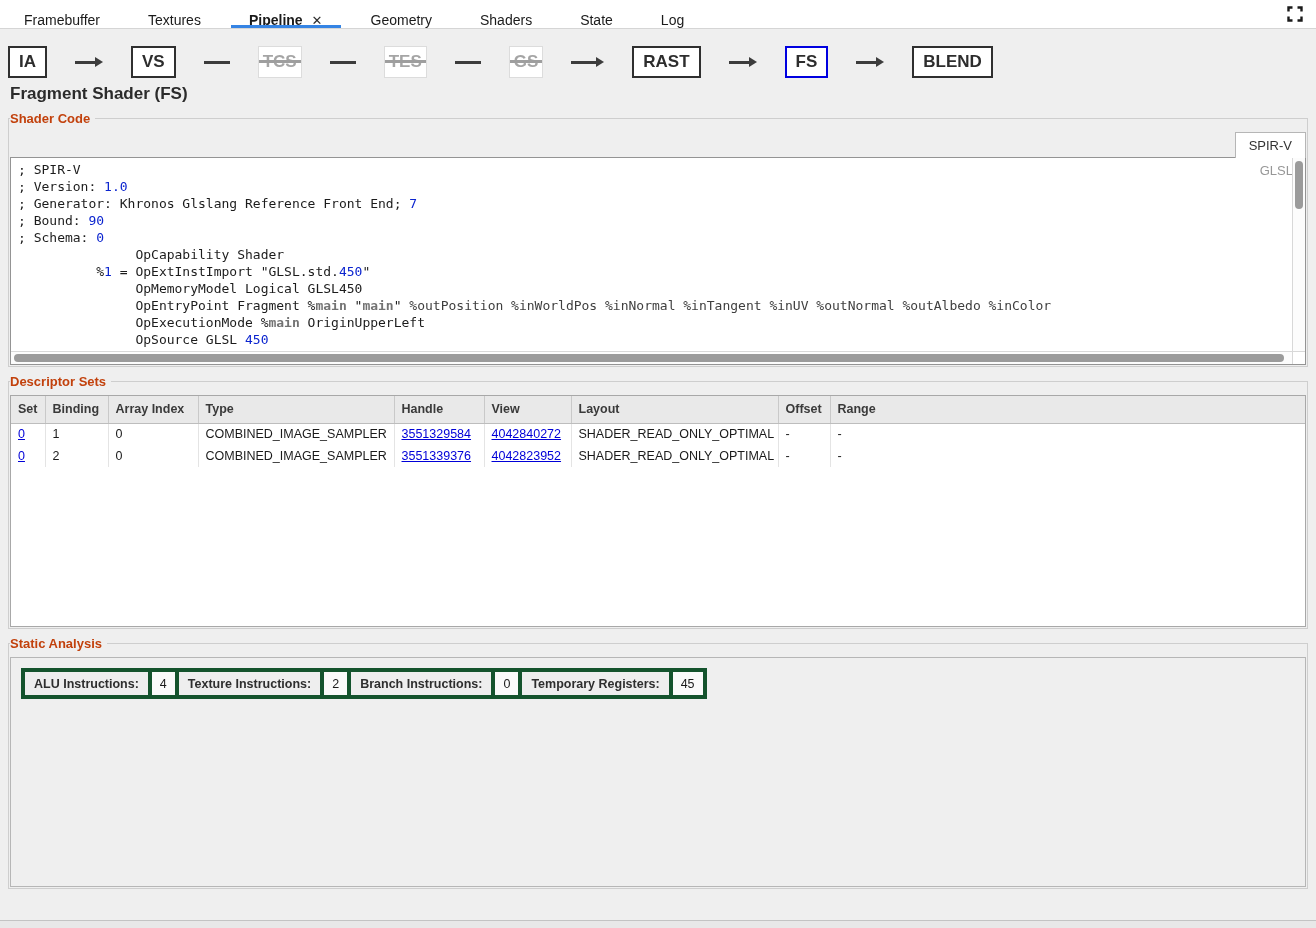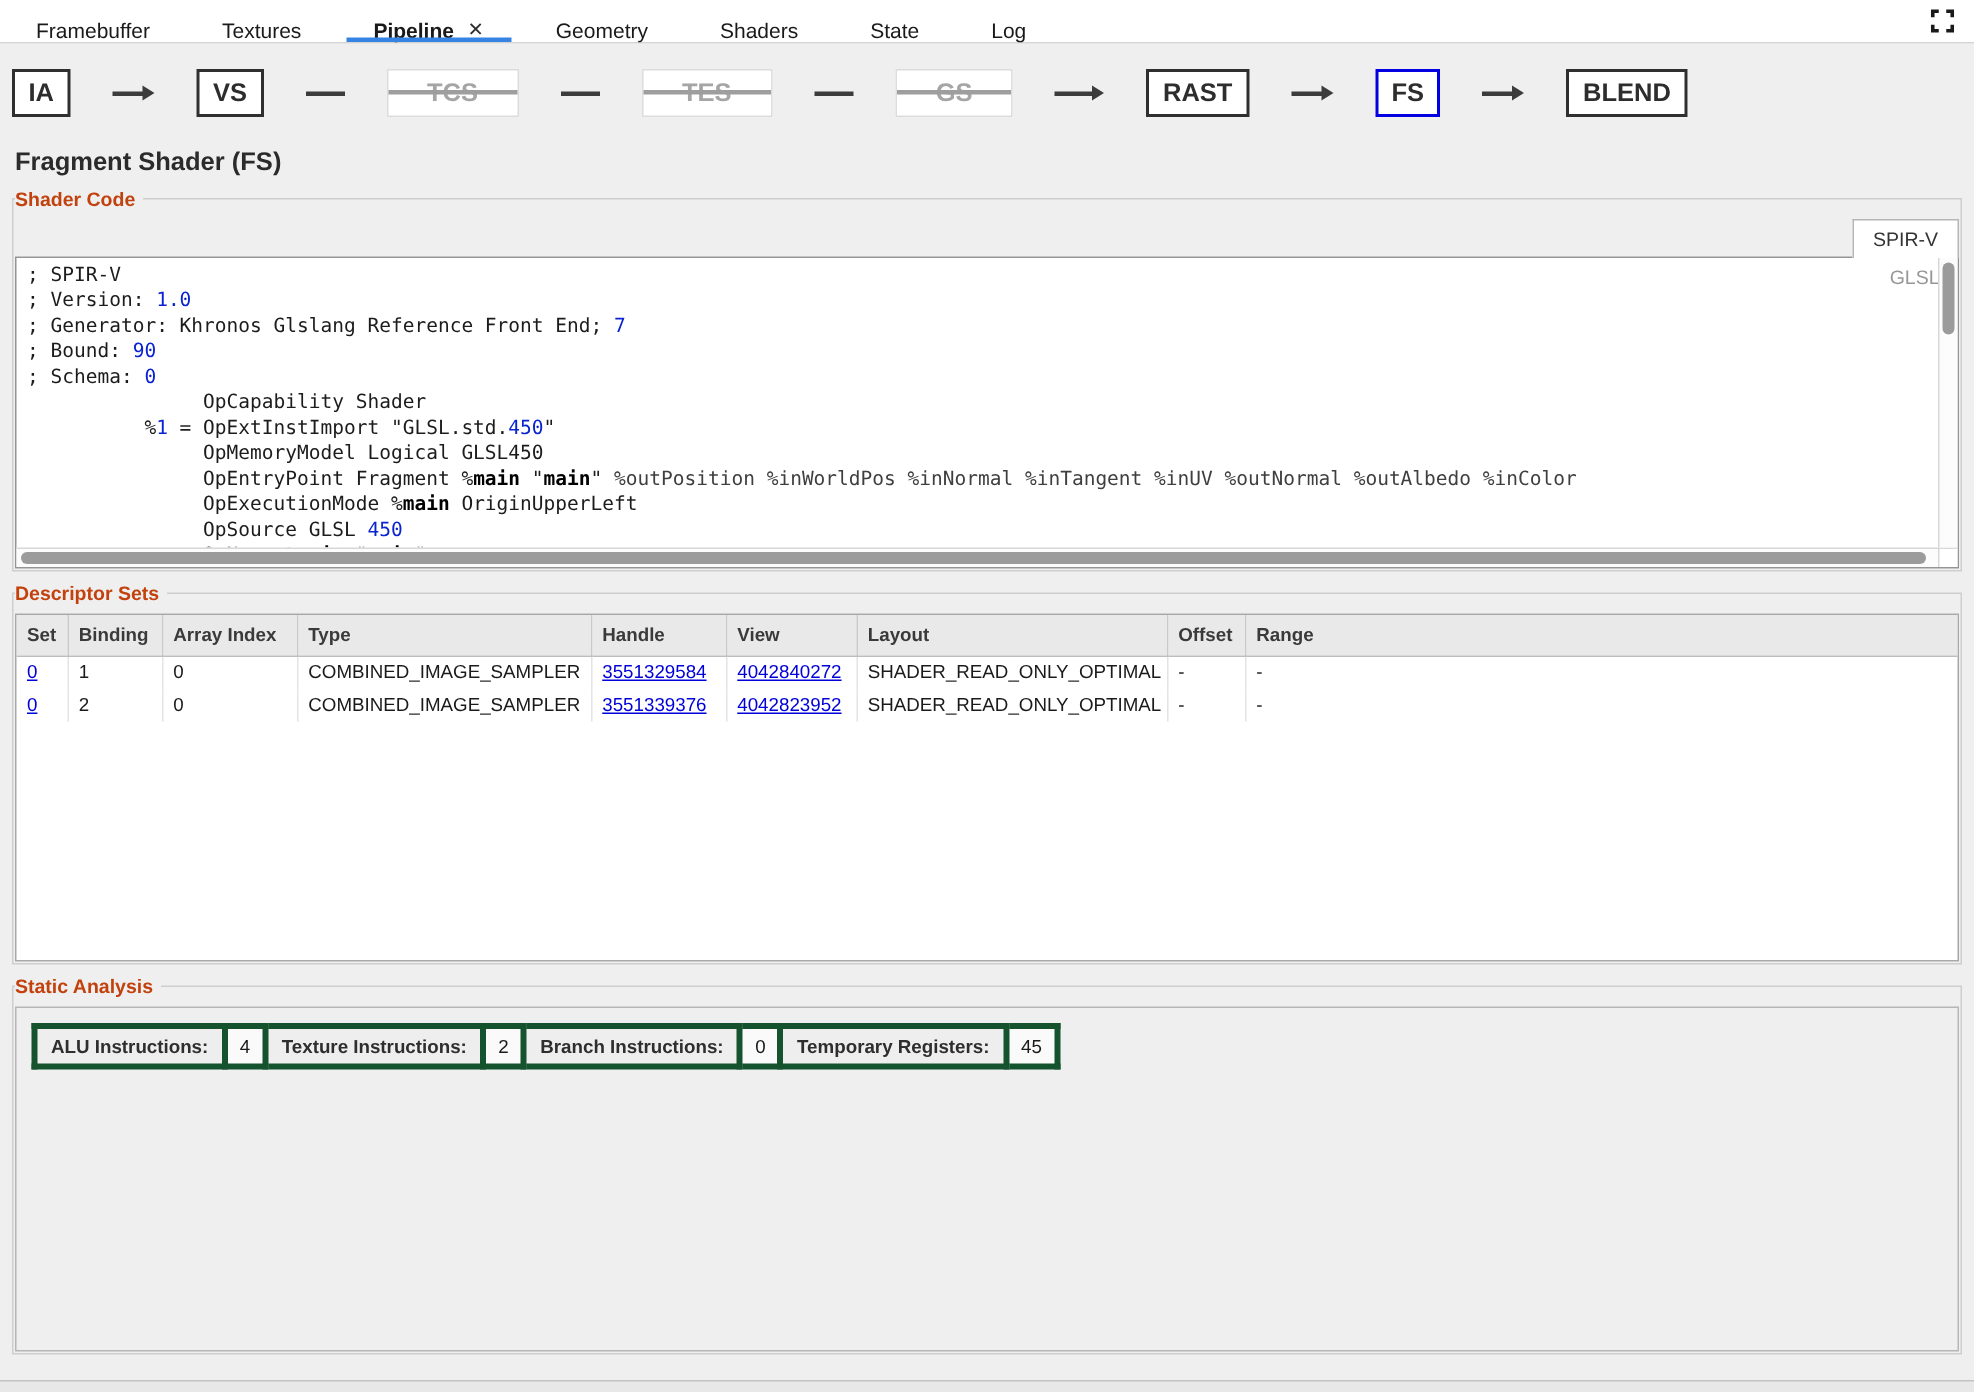--- a/index.html
+++ b/index.html
@@ -36,36 +36,36 @@
   
   .flow {
     display: flex; align-items: center; margin: 13px 8px 0 8px; height: 40px; gap: 28px;
   }
   .stage {
     background: #ffffff; border: 2px solid #2f2f2f; color: #2d2d2d;
     font-weight: bold; font-size: 17px; padding: 4px 9px; position: relative;
     white-space: nowrap;
   }
   .stage.selected { border-color: #0000e0; }
-  .stage.disabled { border: 1px solid #dcdcdc; color: #a5a5a5; padding: 5px 26px; }
+  .stage.disabled { border: 1px solid #dcdcdc; color: #a5a5a5; padding: 5px 4px; }
   .stage.disabled::after {
     content: ""; position: absolute; left: 0; right: 0; top: 50%;
     height: 3px; margin-top: -2px; background: #9e9e9e;
   }
   .conn { display: flex; align-items: center; }
   .conn-line { width: 21px; height: 3px; background: #3c3c3c; }
   .conn-line.long { width: 26px; }
   .conn-head {
     width: 0; height: 0;
     border-top: 5px solid transparent; border-bottom: 5px solid transparent;
     border-left: 8px solid #3c3c3c; margin-left: -1px;
   }
 
   
-  .page-title { font-size: 17px; font-weight: bold; color: #2b2b2b; margin: 16px 0 7px 10px; }
+  .page-title { font-size: 17px; font-weight: bold; color: #2b2b2b; margin: 2px 0 7px 10px; }
   fieldset {
     margin: 0 8px; border: 1px solid #cecece; padding: 6px 1px 1px 1px;
   }
   fieldset legend {
     font-size: 13px; font-weight: bold; color: #c2410c; padding: 0 5px 0 0; margin-left: 0;
   }
   fieldset + fieldset { margin-top: 7px; }
 
   
   .code-tabs { display: flex; align-items: flex-end; height: 26px; padding-left: 0; flex-direction: column; }
@@ -81,21 +81,21 @@
     display: grid;
     grid-template-columns: 1fr 13px;
     grid-template-rows: 1fr 13px;
   }
   .code-content {
     overflow: hidden; padding: 3px 0 0 7px; grid-column: 1; grid-row: 1;
     font-family: "DejaVu Sans Mono", "Liberation Mono", monospace;
     font-size: 13px; line-height: 17px; white-space: pre; color: #1c1c1c;
   }
   .tok-n { color: #0b24cf; }
-  .tok-b { color: #000000; font-weight: bold; }
+  .tok-b { color: #737373; font-weight: bold; }
   .tok-i { color: #3f3f3f; }
   .vscroll { grid-column: 2; grid-row: 1; border-left: 1px solid #d8d8d8; background: #fcfcfc; position: relative; }
   .vscroll .thumb { position: absolute; top: 3px; left: 2px; width: 8px; height: 48px; background: #9b9b9b; border-radius: 4px; }
   .hscroll { grid-column: 1; grid-row: 2; border-top: 1px solid #d8d8d8; background: #fcfcfc; position: relative; }
   .hscroll .thumb { position: absolute; left: 3px; top: 2px; right: 8px; height: 8px; background: #9b9b9b; border-radius: 4px; }
   .scroll-corner { grid-column: 2; grid-row: 2; background: #ffffff; border-left: 1px solid #d8d8d8; border-top: 1px solid #d8d8d8; }
 
   
   .table-box { border: 1px solid #a8a8a8; background: #ffffff; height: 232px; overflow: hidden; }
   table.desc { border-collapse: collapse; width: 100%; table-layout: fixed; font-size: 12.5px; }

